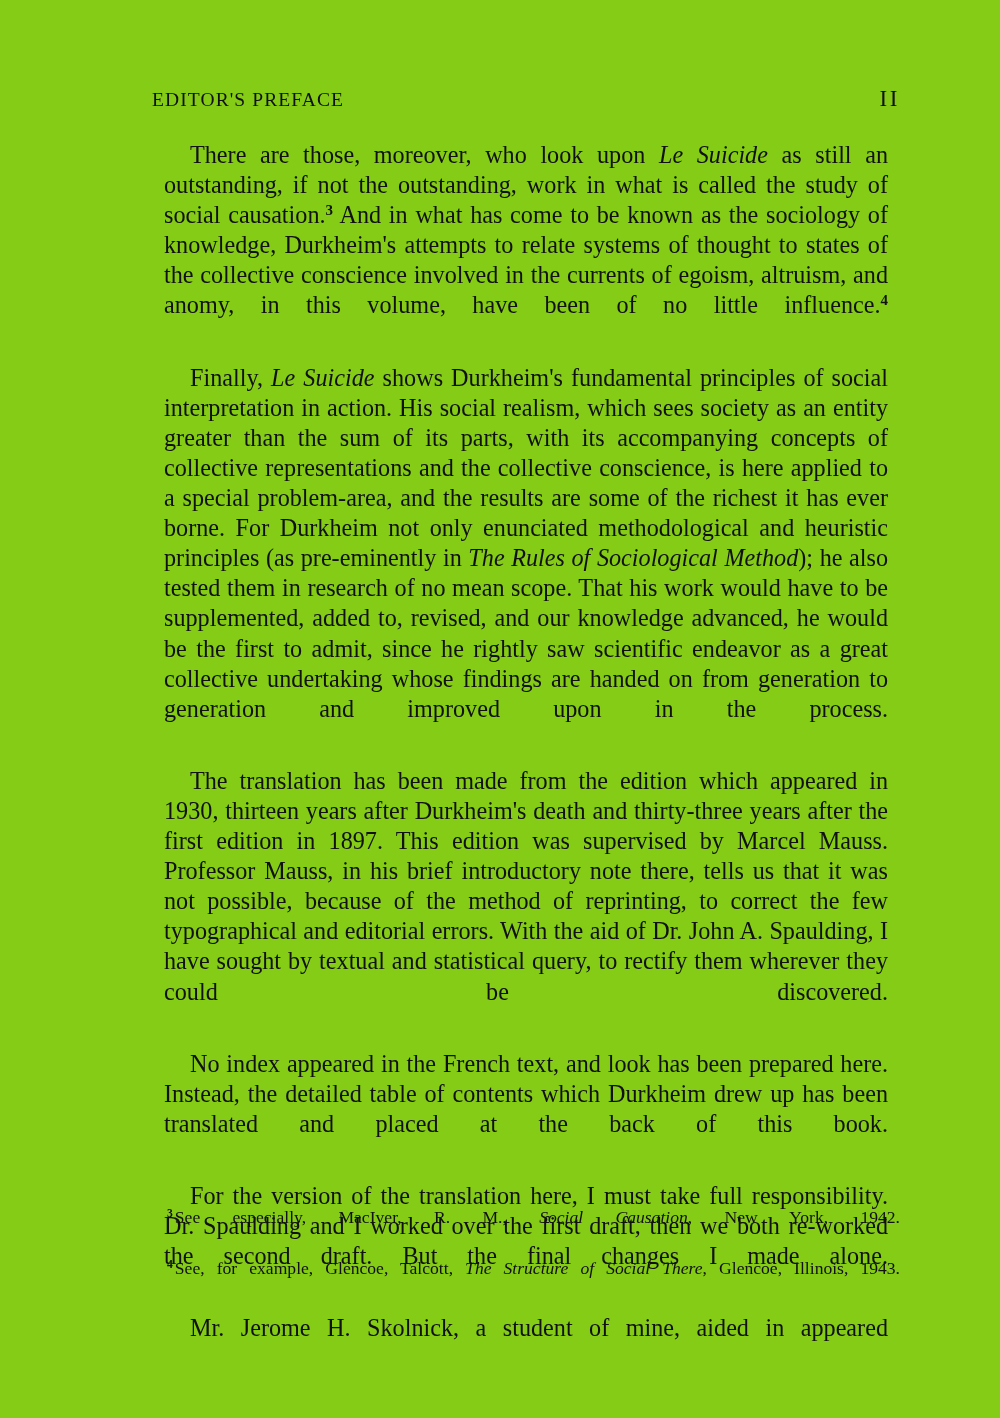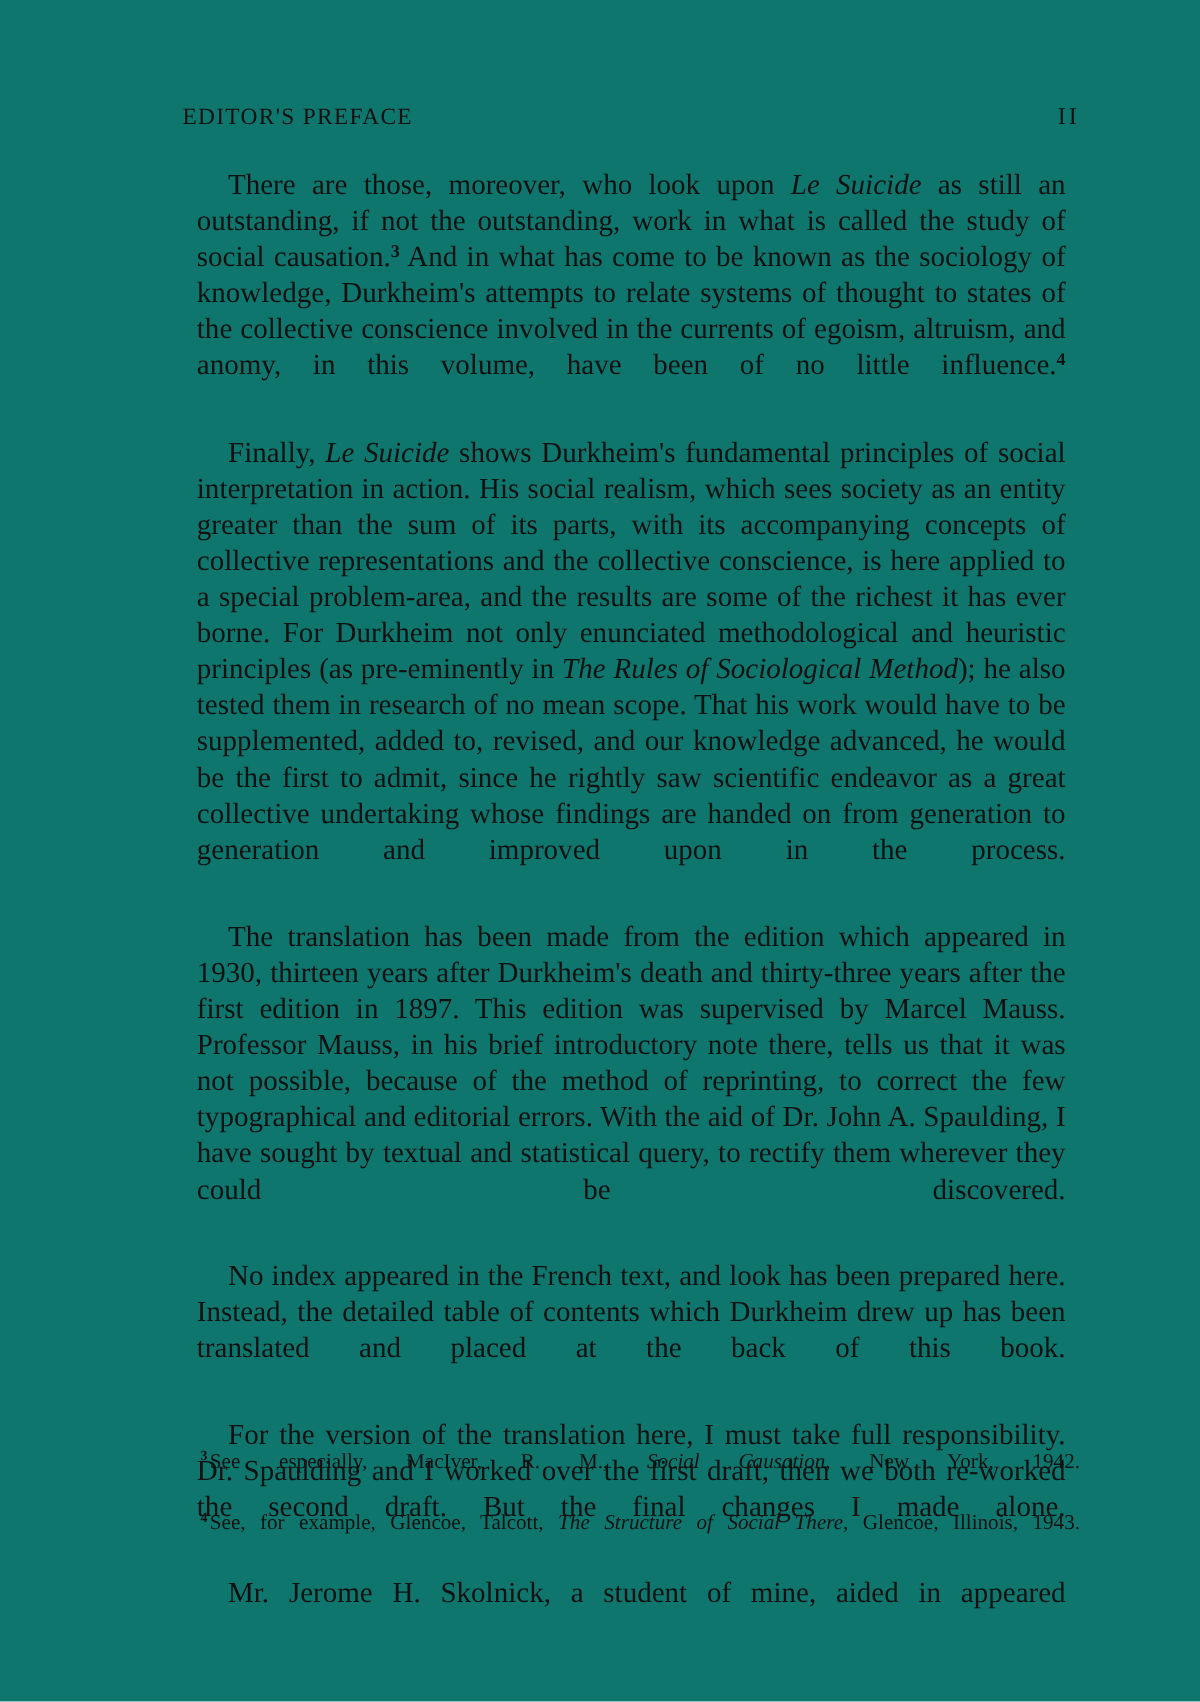--- a/index.html
+++ b/index.html
@@ -13,21 +13,21 @@
     height: 1418px;
     font-family: "Liberation Serif", "DejaVu Serif", serif;
     color: #111111;
     -webkit-font-smoothing: antialiased;
   }
 
   .page {
     position: relative;
     width: 1000px;
     height: 1418px;
-    background: #0f766e;
+    background: #84cc16;
     overflow: hidden;
   }
 
   
   .running-head {
     position: absolute;
     left: 152px;
     top: 86px;
     width: 748px;
     display: flex;
@@ -36,21 +36,21 @@
   }
   .running-head .rh-title {
     font-size: 19.5px;
     letter-spacing: 1.1px;
     font-variant: small-caps;
     text-transform: uppercase;
     font-weight: 400;
     white-space: nowrap;
   }
   .running-head .rh-folio {
-    font-size: 20px;
+    font-size: 23px;
     letter-spacing: 2.6px;
     font-weight: 400;
     text-transform: uppercase;
   }
 
   
   .textblock {
     position: absolute;
     left: 152px;
     top: 128px;

